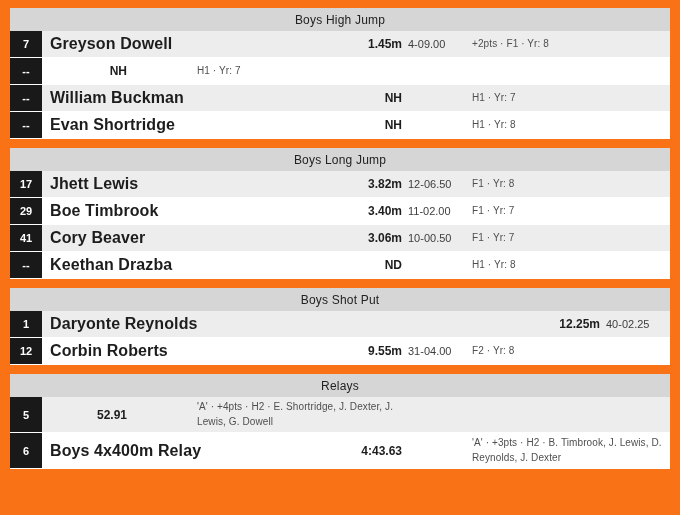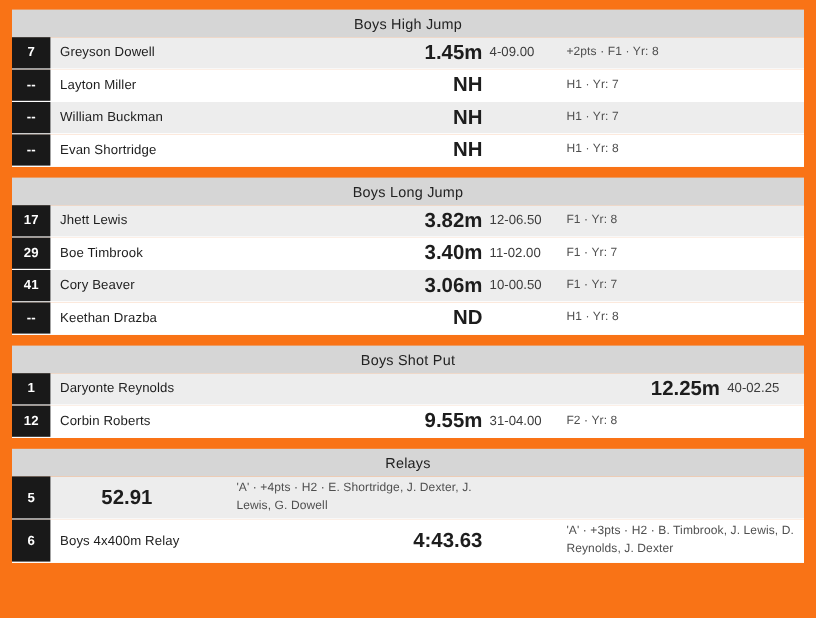--- a/index.html
+++ b/index.html
@@ -50,33 +50,33 @@
     color: var(--badge-text, #ffffff);
     font-weight: bold;
     font-size: 11px;
     display: flex;
     align-items: center;
     justify-content: center;
   }
   .name {
     flex: 1 1 auto;
     padding-left: 8px;
-    font-weight: normal;
-    font-size: 11px;
+    font-weight: bold;
+    font-size: 16px;
     color: var(--name-text, #1d1d1d);
     letter-spacing: 0.1px;
     white-space: nowrap;
     overflow: hidden;
   }
   .result {
     flex: 0 0 85px;
     width: 85px;
     text-align: right;
     font-weight: bold;
-    font-size: 17px;
+    font-size: 12px;
     color: var(--result-text, #1d1d1d);
     white-space: nowrap;
   }
   .imperial {
     flex: 0 0 64px;
     width: 64px;
     padding-left: 6px;
     font-size: 11px;
     color: var(--imperial-text, #3d3d3d);
     white-space: nowrap;
@@ -102,21 +102,20 @@
   <div class="row alt">
     <div class="badge">7</div>
     <div class="name">Greyson Dowell</div>
     <div class="result">1.45m</div>
     <div class="imperial">4-09.00</div>
     <div class="details">+2pts · F1 · Yr: 8</div>
   </div>
 
   <div class="row">
     <div class="badge">--</div>
-    <div class="name">Layton Miller</div>
     <div class="result">NH</div>
     <div class="imperial"></div>
     <div class="details">H1 · Yr: 7</div>
   </div>
 
   <div class="row alt">
     <div class="badge">--</div>
     <div class="name">William Buckman</div>
     <div class="result">NH</div>
     <div class="imperial"></div>

